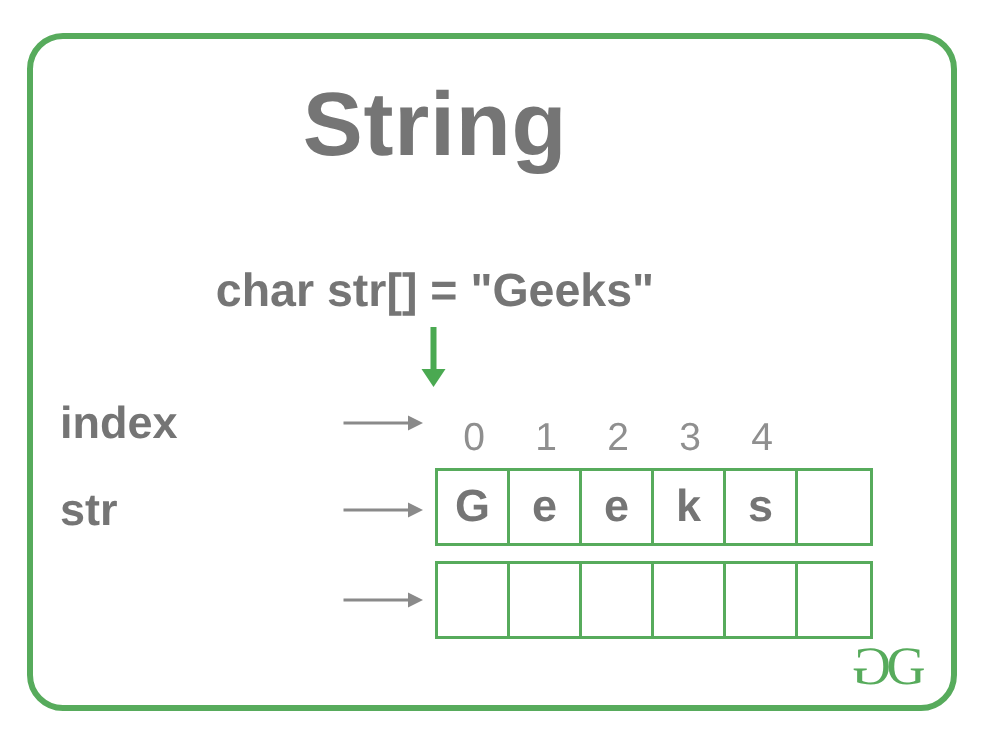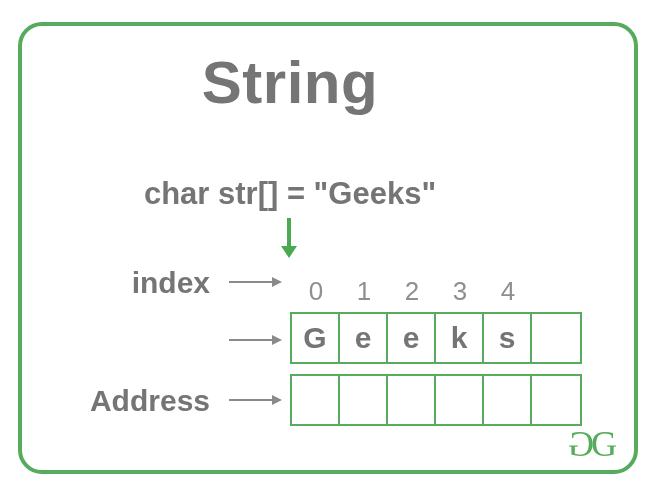--- a/index.html
+++ b/index.html
@@ -51,21 +51,20 @@
     position: absolute;
     left: -6px; top: 28px;
     border-top: 12px solid var(--green-arrow);
     border-left: 8px solid transparent;
     border-right: 8px solid transparent;
   }
   .row-label {
     position: absolute;
     left: 40px;
     width: 170px;
-    text-align: right;
     font-size: 30px;
     font-weight: bold;
     color: var(--text-gray);
     line-height: 1;
   }
   .label-index { top: 268px; }
   .label-str { top: 326px; }
   .label-address { top: 386px; }
   .harrow {
     position: absolute;
@@ -149,32 +148,32 @@
   <div class="harrow arrow-index"></div>
 
   <div class="index-numbers">
     <span>0</span>
     <span>1</span>
     <span>2</span>
     <span>3</span>
     <span>4</span>
   </div>
 
+  <div class="row-label label-str">str</div>
   <div class="harrow arrow-str"></div>
 
   <div class="cells cells-str">
     <div class="cell">G</div>
     <div class="cell">e</div>
     <div class="cell">e</div>
     <div class="cell">k</div>
     <div class="cell">s</div>
     <div class="cell"></div>
   </div>
 
-  <div class="row-label label-address">Address</div>
   <div class="harrow arrow-address"></div>
 
   <div class="cells cells-address">
     <div class="cell"></div>
     <div class="cell"></div>
     <div class="cell"></div>
     <div class="cell"></div>
     <div class="cell"></div>
     <div class="cell"></div>
   </div>

